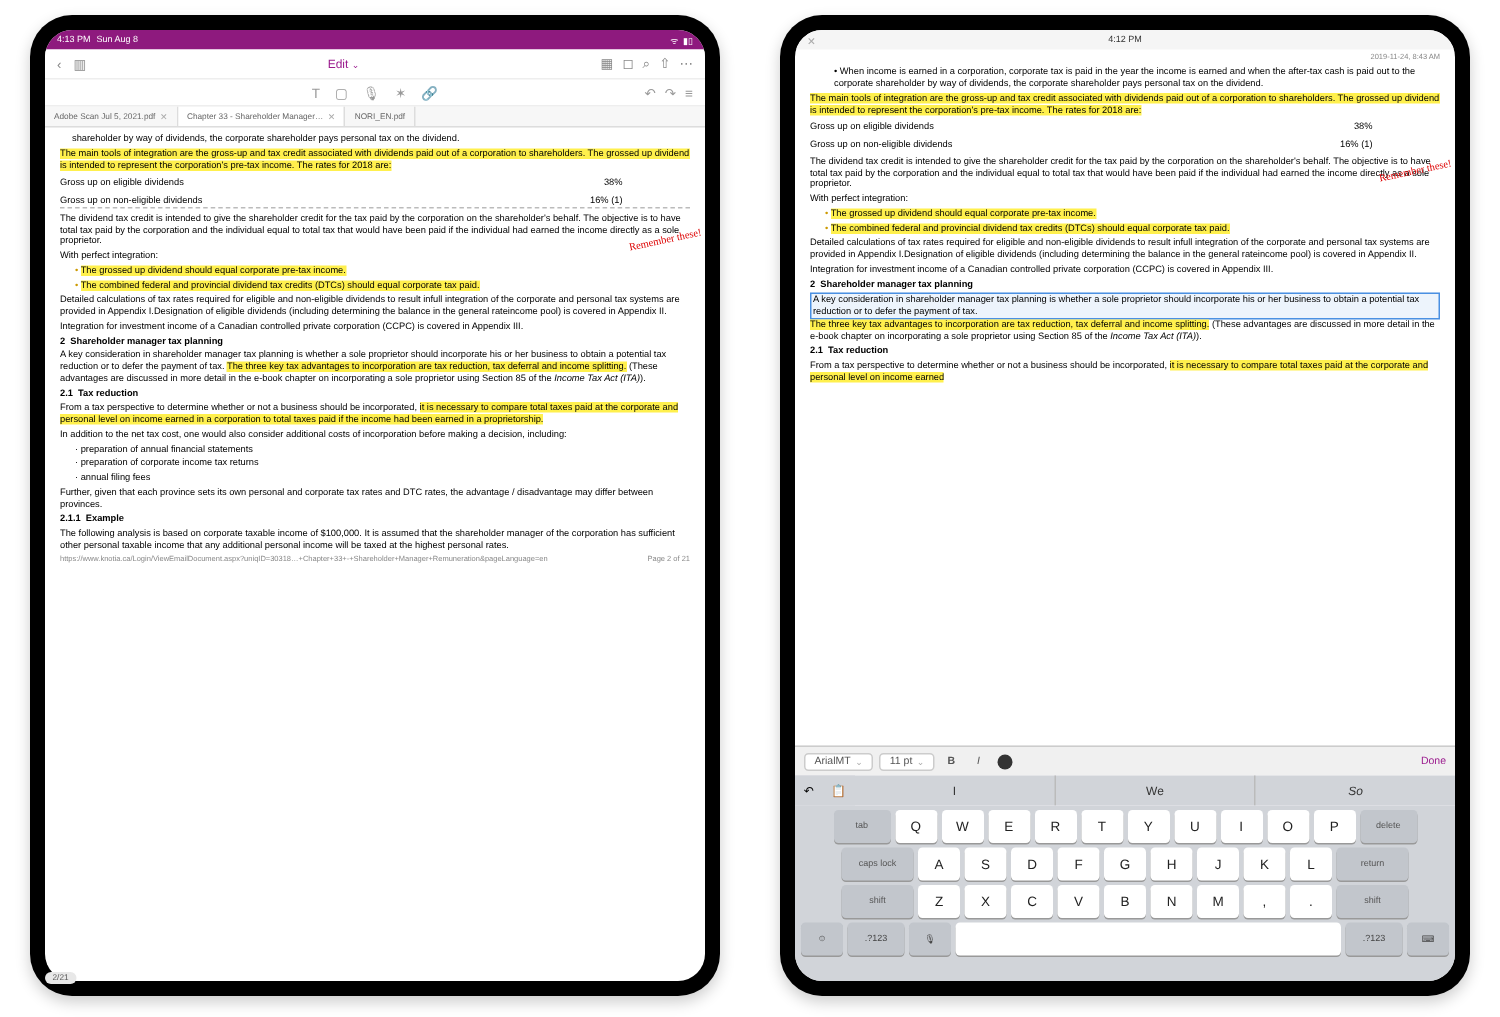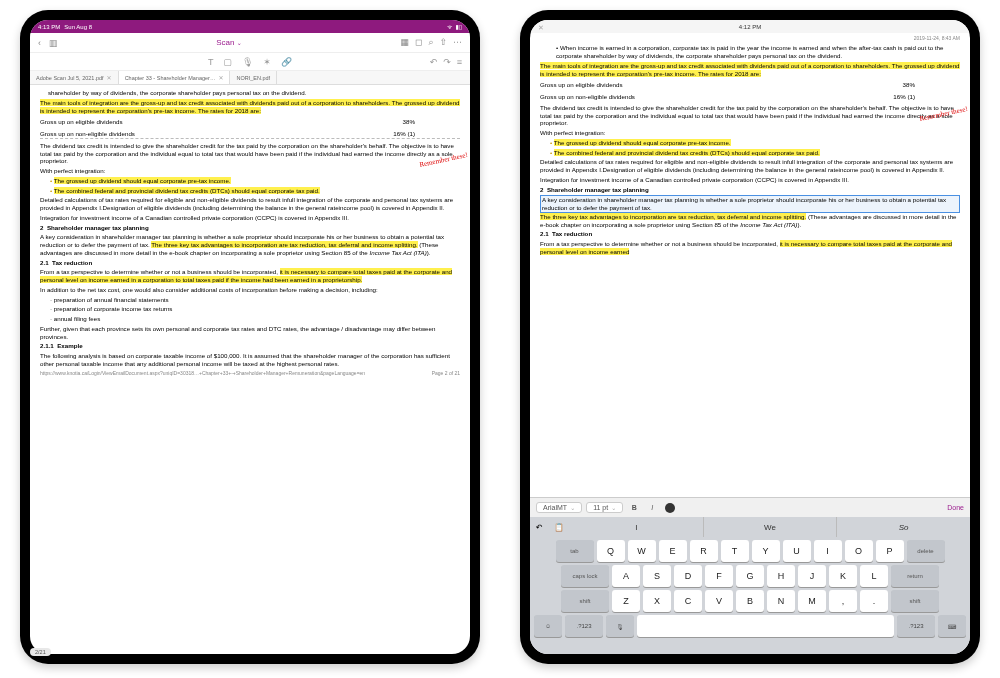--- a/index.html
+++ b/index.html
@@ -69,21 +69,21 @@
       <div class="sb-right">
         <span>ᯤ</span>
         <span>▮▯</span>
       </div>
     </div>
     <div class="edit-bar">
       <div class="eb-icons">
         <span>‹</span>
         <span>▥</span>
       </div>
-      <div class="edit-title"><span>Scan</span> <span style="font-size:6px">⌄</span></div>
+      <div class="edit-title"><span>Edit</span> <span style="font-size:6px">⌄</span></div>
       <div class="eb-icons right">
         <span>▦</span>
         <span>◻</span>
         <span>⌕</span>
         <span>⇧</span>
         <span>⋯</span>
       </div>
     </div>
     <div class="tool-row">
       <span>T</span>

